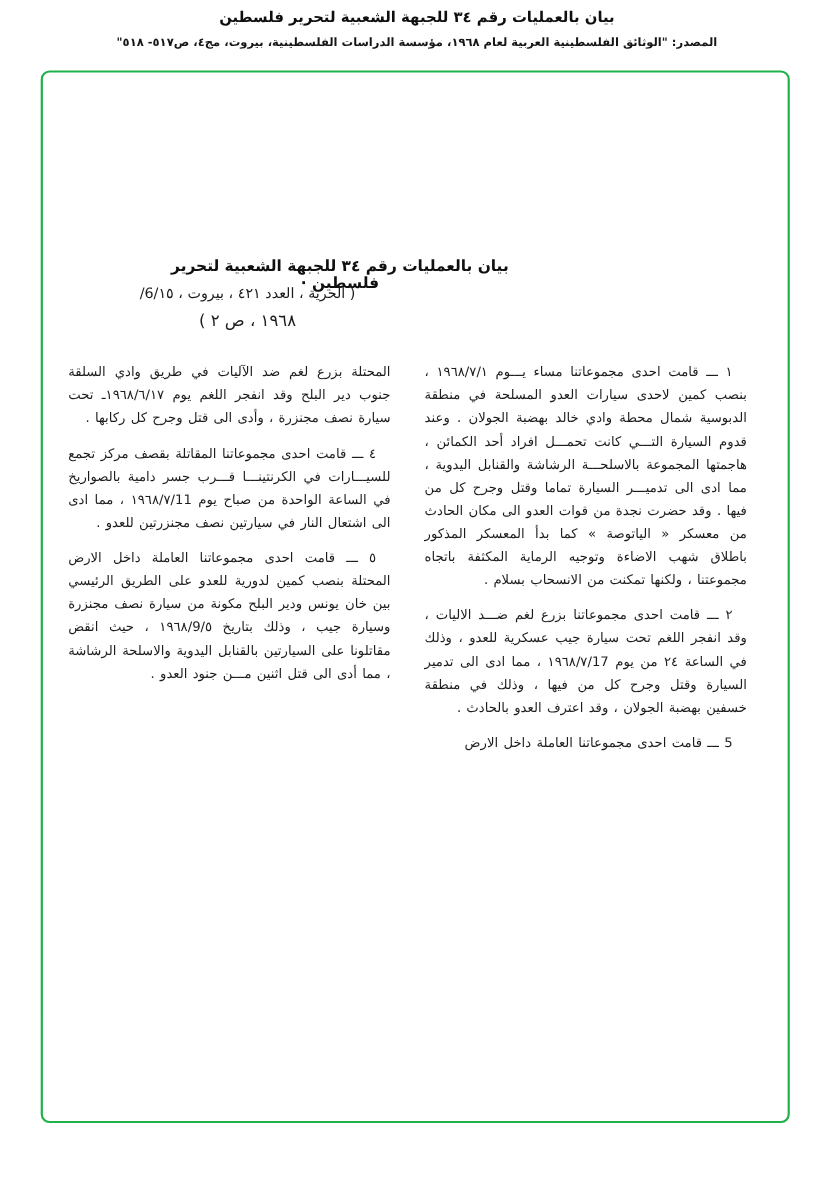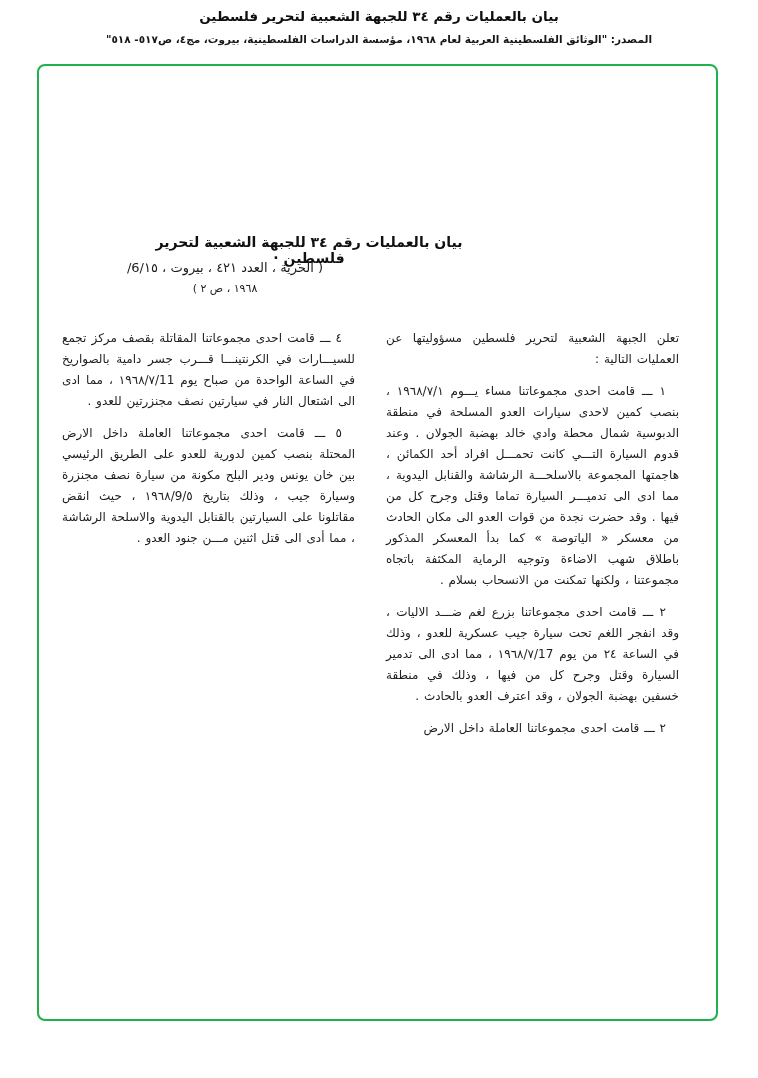--- a/index.html
+++ b/index.html
@@ -33,21 +33,21 @@
     letter-spacing:0.2px;
   }
   .doc-cit1 {
     position:absolute; top:194px; left:36px; width:300px;
     direction:rtl; text-align:center;
     font-size:13px; color:#1b1b1b;
   }
   .doc-cit2 {
     position:absolute; top:216px; left:36px; width:300px;
     direction:rtl; text-align:center;
-    font-size:11px; color:#1b1b1b;
+    font-size:15px; color:#1b1b1b;
   }
   .col {
     position:absolute; top:262px; width:293px;
     direction:rtl; text-align:justify;
     font-size:12px; line-height:21px;
     word-spacing:1px; color:#1d1d1d;
   }
   .col-right { left:347px; }
   .col-left  { left:23px;  }
   .para { margin:0 0 11px 0; }
@@ -62,24 +62,24 @@
 
 <div class="doc-frame" style="border-color: rgb(31, 177, 76);">
 
   <div class="doc-title">بيان بالعمليات رقم ٣٤ للجبهة الشعبية لتحرير فلسطين ·</div>
 
   <div class="doc-cit1">( الحرية ، العدد ٤٢١ ، بيروت ، ١٥‏/‏6‏/</div>
 
   <div class="doc-cit2">١٩٦٨ ، ص ٢ )</div>
 
   <div class="col col-right">
-    <p class="para">تعلن الجبهة الشعبية لتحرير فلسطين مسؤوليتها عن العمليات التالية :</p>
     <p class="para indent">١ ـــ قامت احدى مجموعاتنا مساء يـــوم ١٩٦٨/٧/١ ، بنصب كمين لاحدى سيارات العدو المسلحة في منطقة الدبوسية شمال محطة وادي خالد بهضبة الجولان . وعند قدوم السيارة التـــي كانت تحمـــل افراد أحد الكمائن ، هاجمتها المجموعة بالاسلحـــة الرشاشة والقنابل اليدوية ، مما ادى الى تدميـــر السيارة تماما وقتل وجرح كل من فيها . وقد حضرت نجدة من قوات العدو الى مكان الحادث من معسكر « الياتوصة » كما بدأ المعسكر المذكور باطلاق شهب الاضاءة وتوجيه الرماية المكثفة باتجاه مجموعتنا ، ولكنها تمكنت من الانسحاب بسلام .</p>
     <p class="para indent">٢ ـــ قامت احدى مجموعاتنا بزرع لغم ضـــد الاليات ، وقد انفجر اللغم تحت سيارة جيب عسكرية للعدو ، وذلك في الساعة ٢٤ من يوم ١٩٦٨/٧/17 ، مما ادى الى تدمير السيارة وقتل وجرح كل من فيها ، وذلك في منطقة خسفين بهضبة الجولان ، وقد اعترف العدو بالحادث .</p>
-    <p class="para indent">٢ ـــ قامت احدى مجموعاتنا العاملة داخل الارض</p>
+    <p class="para indent">5 ـــ قامت احدى مجموعاتنا العاملة داخل الارض</p>
   </div>
 
   <div class="col col-left">
+    <p class="para">المحتلة بزرع لغم ضد الآليات في طريق وادي السلقة جنوب دير البلح وقد انفجر اللغم يوم ١٩٦٨/٦/١٧ـ تحت سيارة نصف مجنزرة ، وأدى الى قتل وجرح كل ركابها .</p>
     <p class="para indent">٤ ـــ قامت احدى مجموعاتنا المقاتلة بقصف مركز تجمع للسيـــارات في الكرنتينـــا قـــرب جسر دامية بالصواريخ في الساعة الواحدة من صباح يوم ١٩٦٨/٧/11 ، مما ادى الى اشتعال النار في سيارتين نصف مجنزرتين للعدو .</p>
     <p class="para indent">٥ ـــ قامت احدى مجموعاتنا العاملة داخل الارض المحتلة بنصب كمين لدورية للعدو على الطريق الرئيسي بين خان يونس ودير البلح مكونة من سيارة نصف مجنزرة وسيارة جيب ، وذلك بتاريخ ١٩٦٨/9/٥ ، حيث انقض مقاتلونا على السيارتين بالقنابل اليدوية والاسلحة الرشاشة ، مما أدى الى قتل اثنين مـــن جنود العدو .</p>
   </div>
 
 </div>
 
 </body></html>

